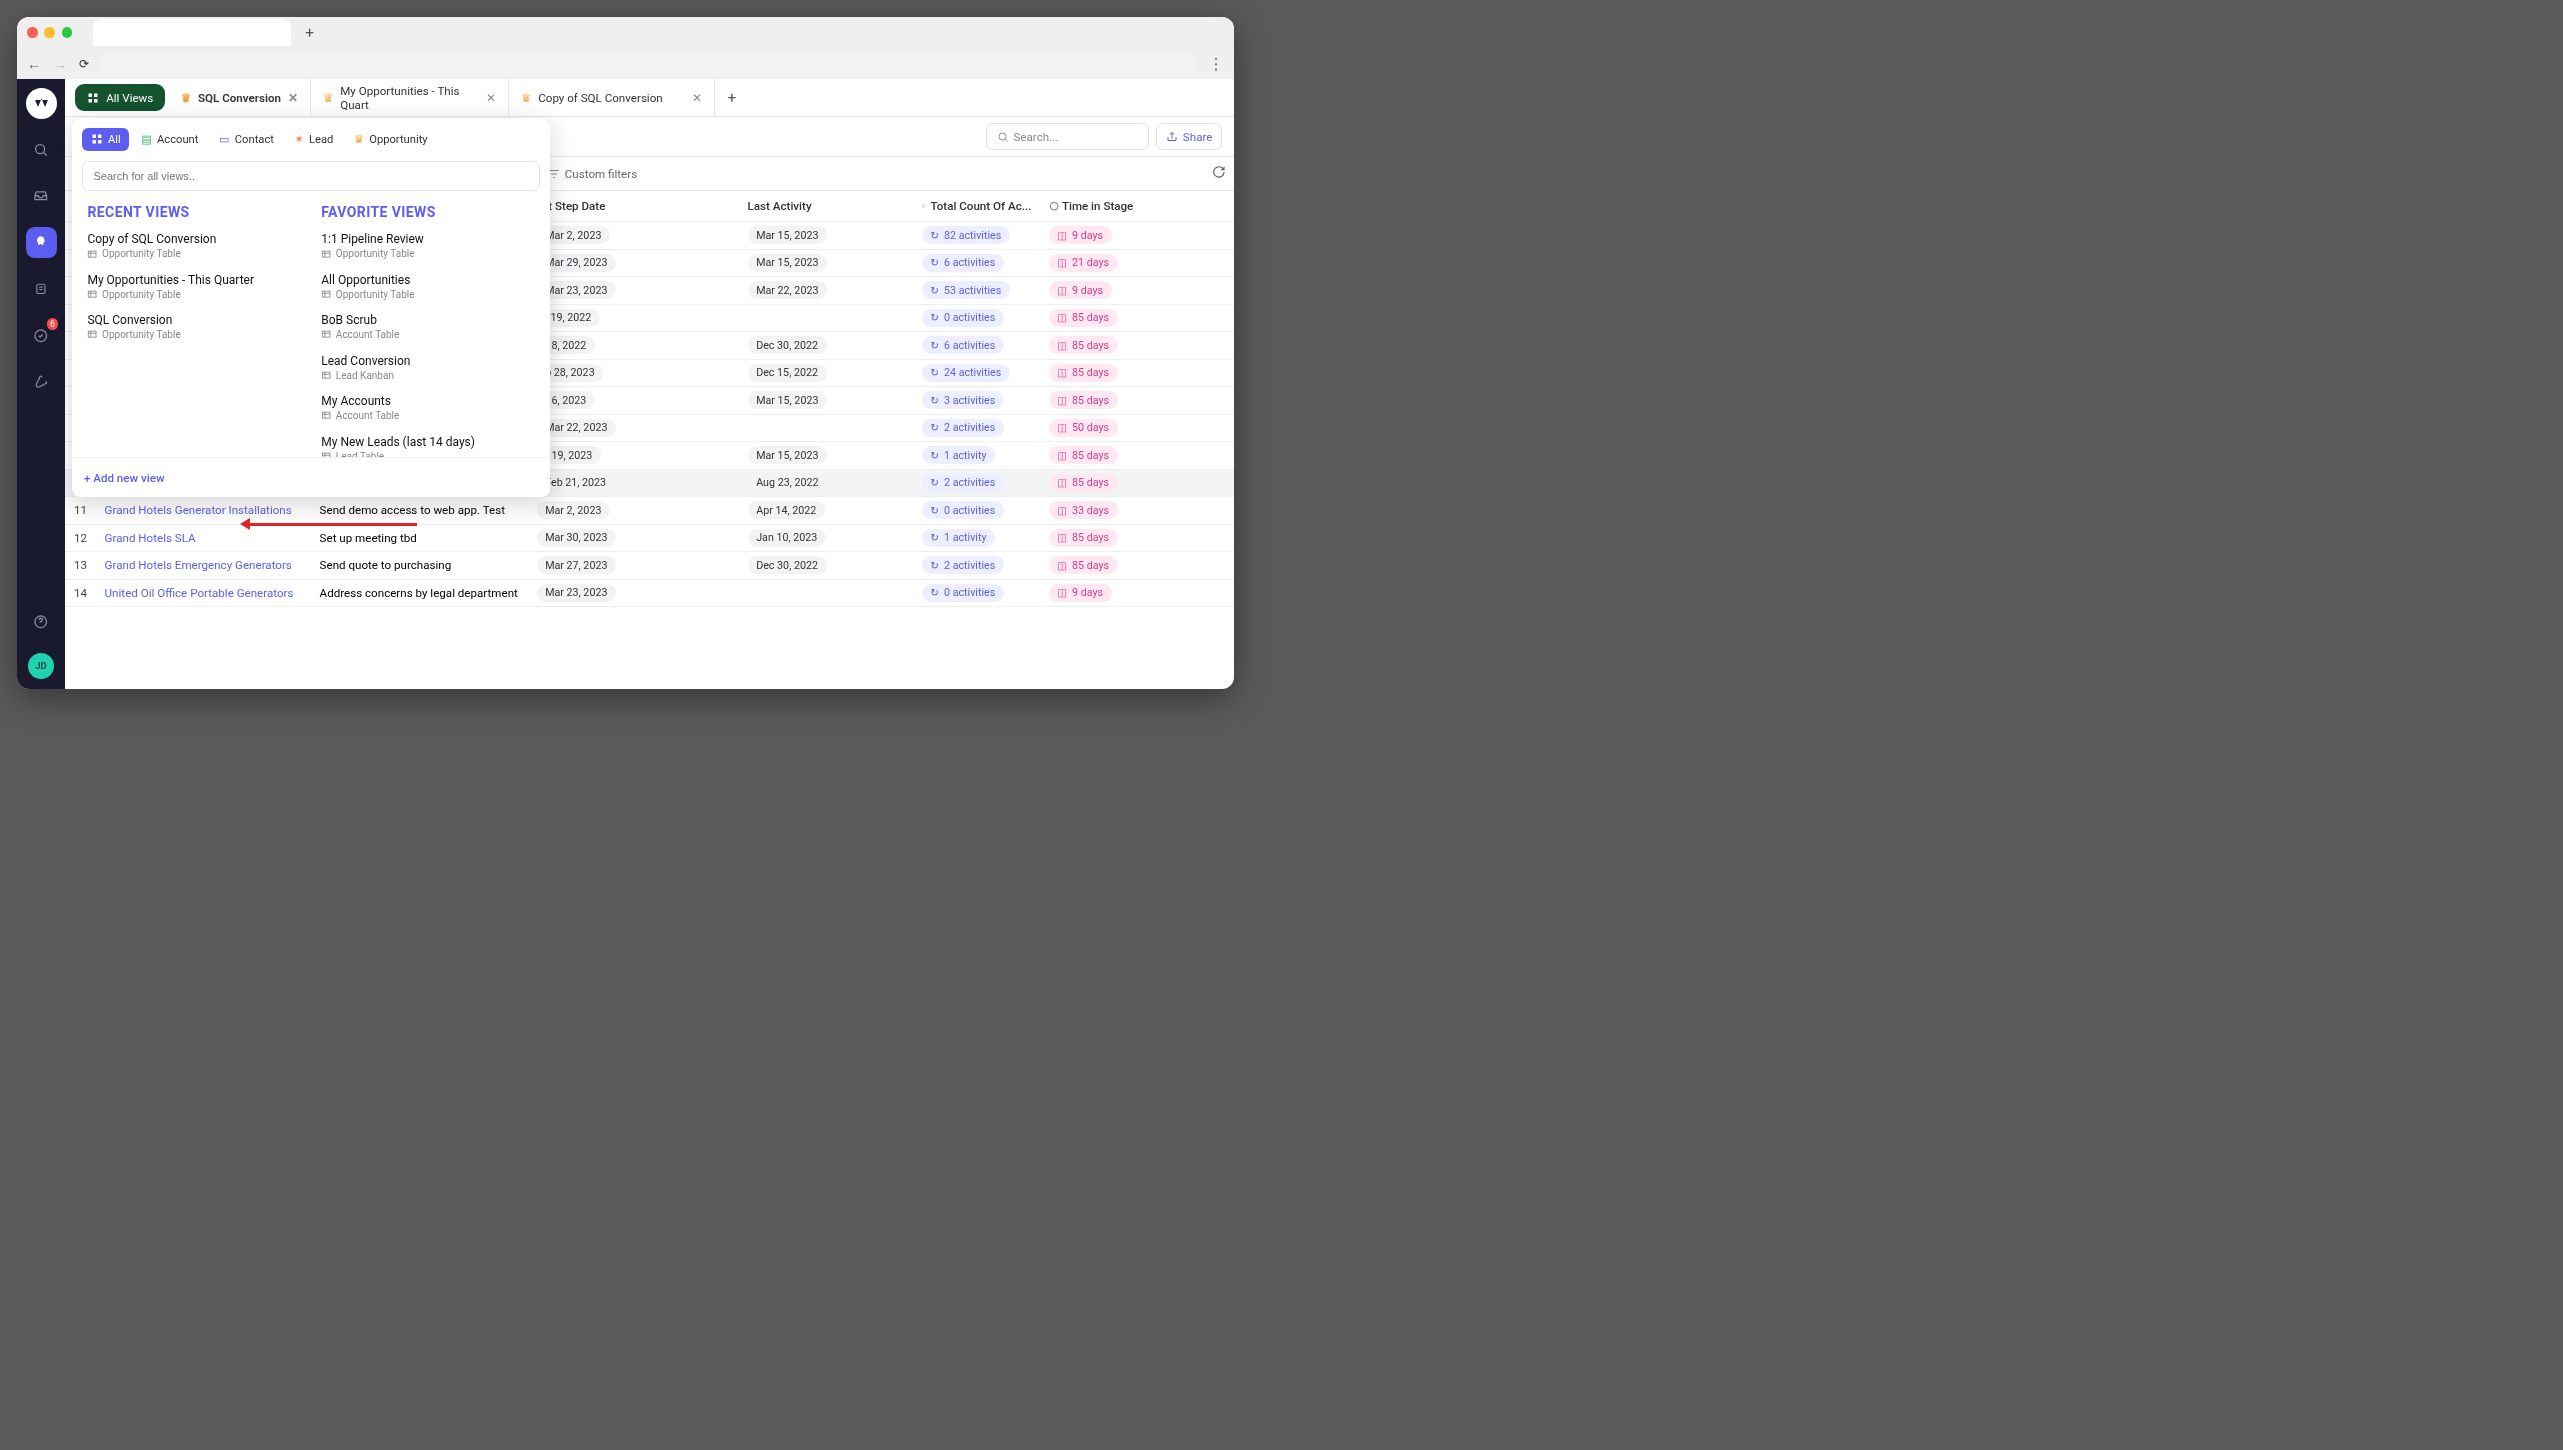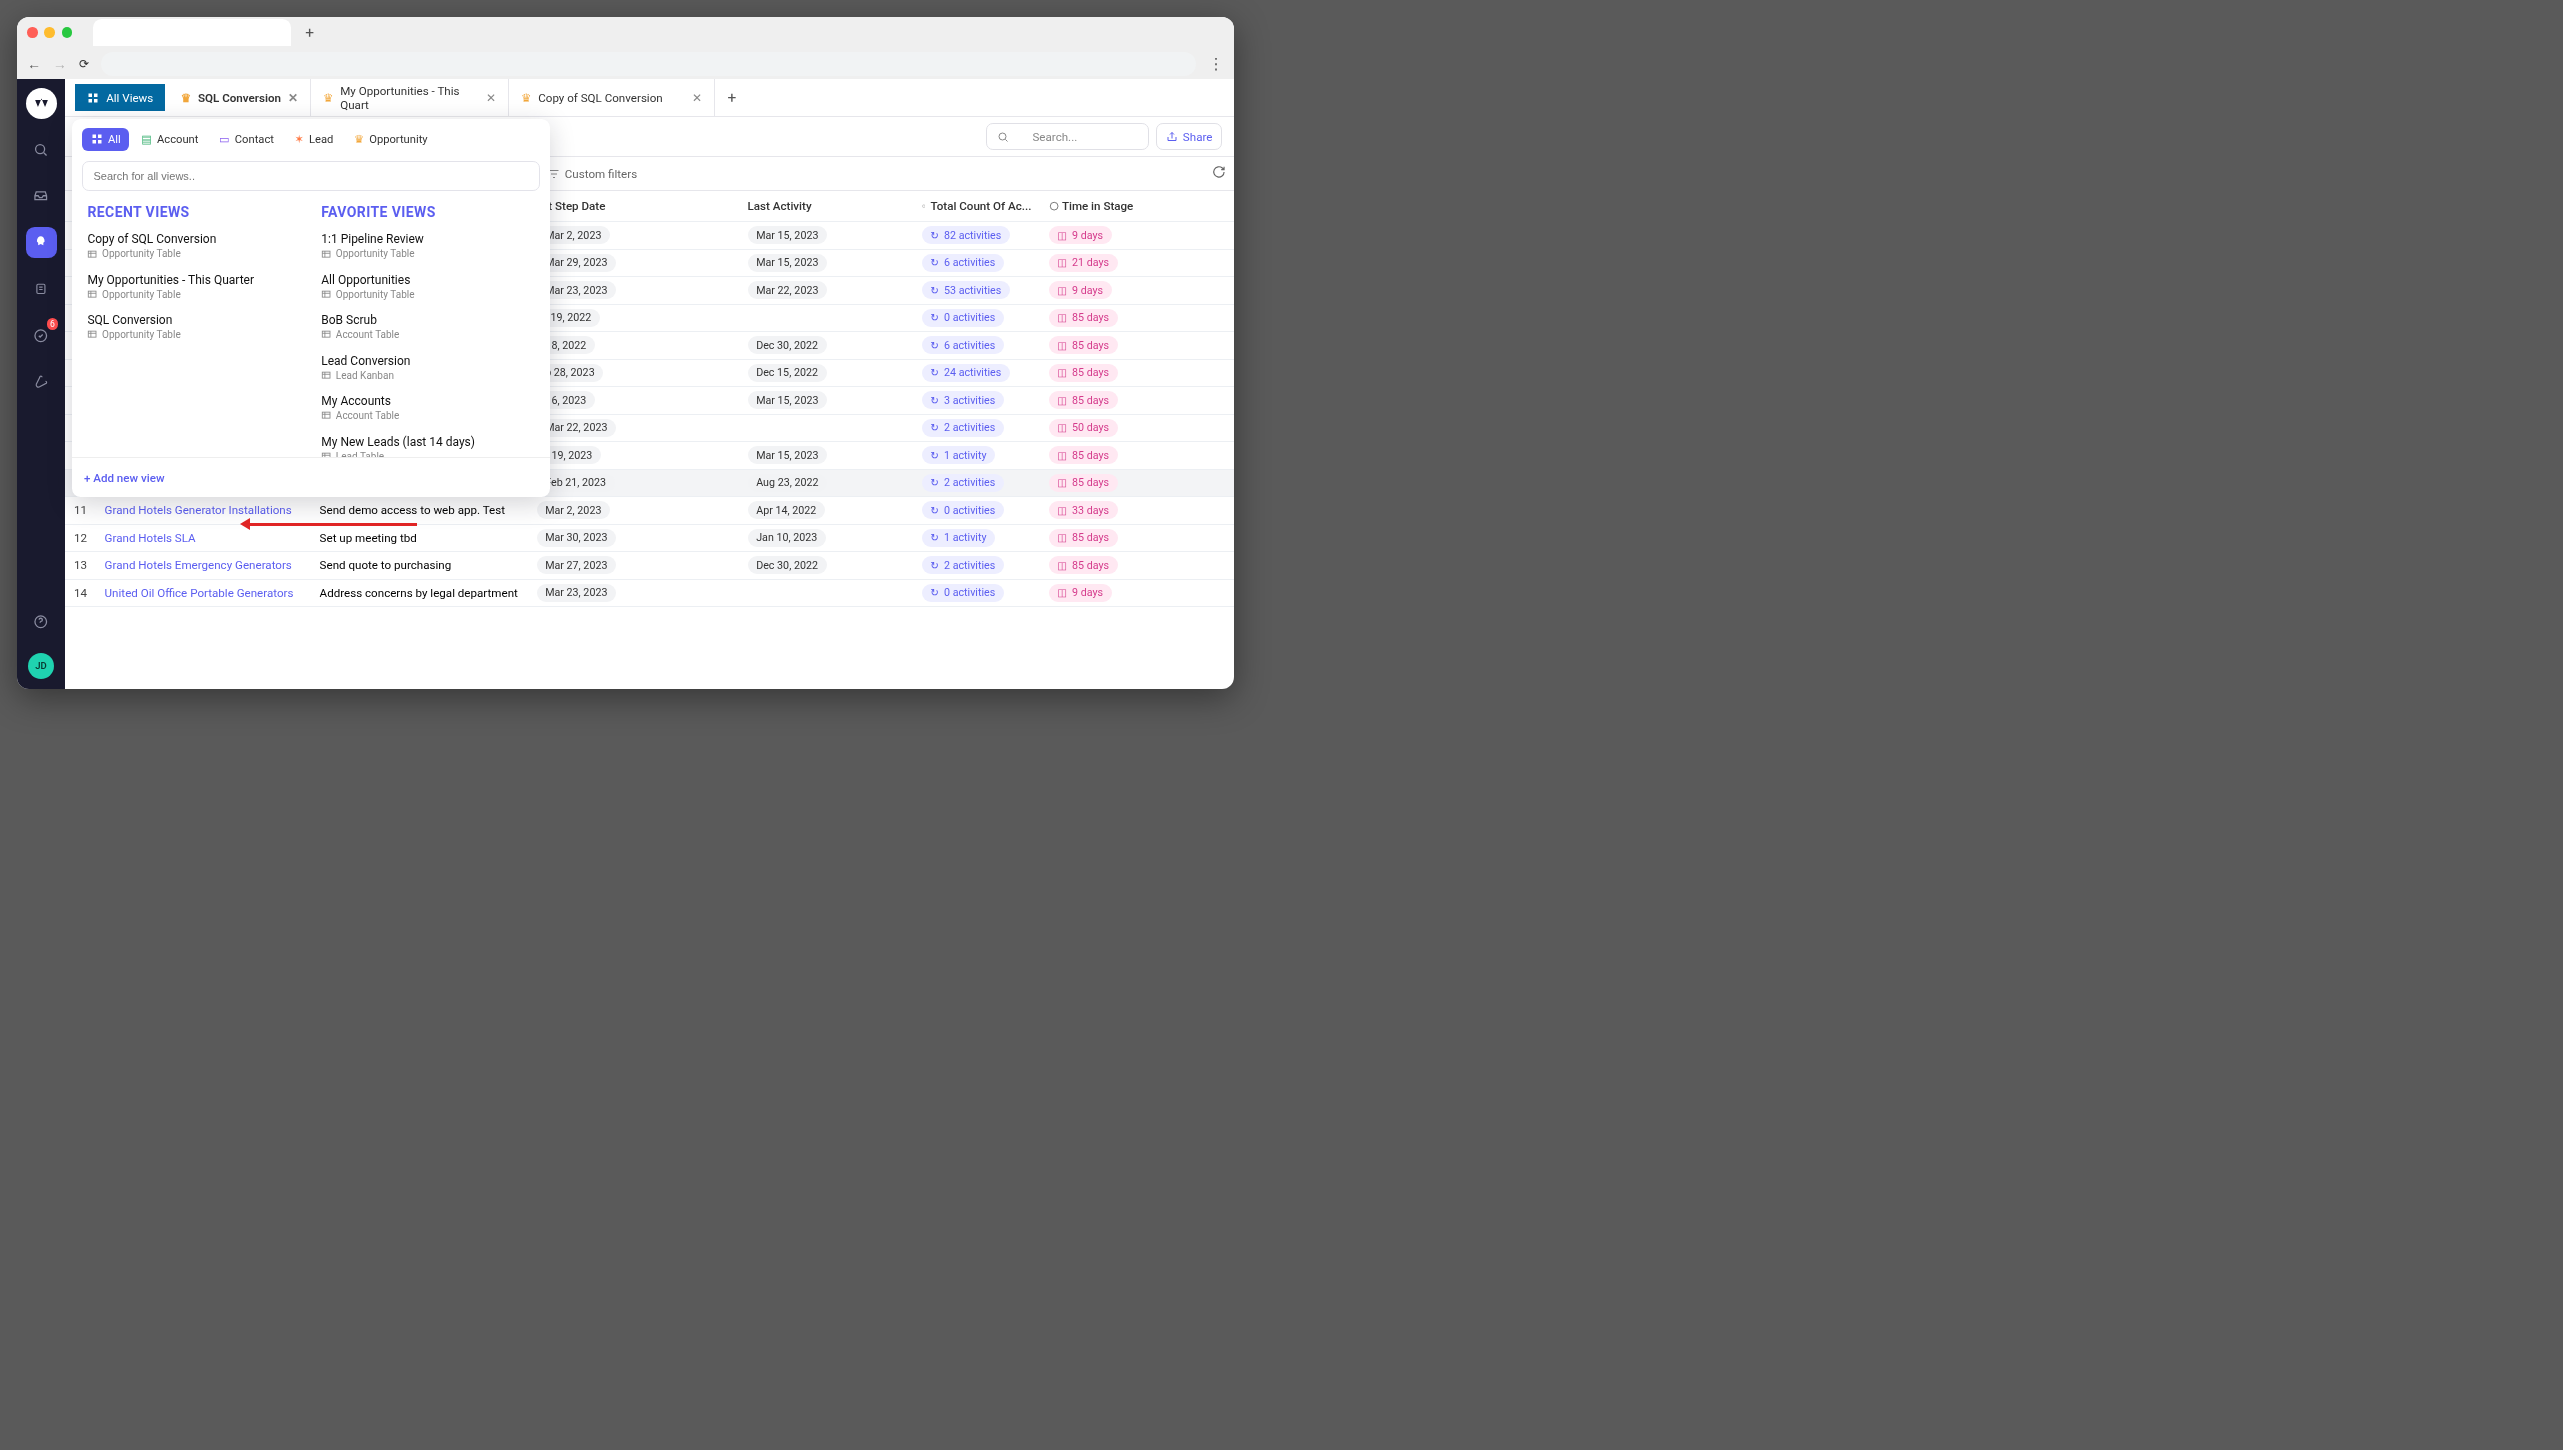--- a/index.html
+++ b/index.html
@@ -39,27 +39,27 @@
   .badge{position:absolute;top:-1.7px;right:-1.7px;background:#ff4d4f;color:#fff;font-size:8.6px;border-radius:6.9px;padding:0 3.4px;line-height:12px;}
   .sidebar .spacer{flex:1;}
   .avatar{width:26px;height:26px;border-radius:50%;background:#1fd3b0;color:#083a31;font-size:9.5px;font-weight:600;display:flex;align-items:center;justify-content:center;margin-bottom:10.3px;}
 
   .main { flex:1; display:flex; flex-direction:column; min-width:0; position:relative;}
   
   .view-tabs{height:38px;border-bottom:0.9px solid #e6e6eb;display:flex;align-items:stretch;padding-left:6.9px;}
   .view-tab{display:flex;align-items:center;gap:6.9px;padding:0 12px;font-size:11.6px;color:#333;border-right:0.9px solid #e6e6eb;max-width:223px;}
   .view-tab .crown{color:#f2a73b;}
   .view-tab .x{margin-left:auto;color:#888;font-size:12px;}
-  .view-tab.all{background:#0369a1;color:#fff;border-radius:0;margin:5.2px 3.4px;padding:0 12px;border:none;}
+  .view-tab.all{background:#14532d;color:#fff;border-radius:9px;margin:5.2px 3.4px;padding:0 12px;border:none;}
   .view-tab.active{background:#fff;font-weight:600;}
   .new-tab{display:flex;align-items:center;justify-content:center;width:34px;color:#555;font-size:15.5px;}
 
   .toolbar{height:40px;display:flex;align-items:center;gap:6.9px;padding:0 12px;border-bottom:0.9px solid #e6e6eb;}
   .toolbar .spacer{flex:1;}
-  .searchbox{display:flex;align-items:center;gap:23px;border:0.9px solid #e0e0e6;border-radius:6.9px;padding:5.2px 10.3px;width:163px;color:#888;font-size:11.6px;}
+  .searchbox{display:flex;align-items:center;gap:4px;border:0.9px solid #e0e0e6;border-radius:6.9px;padding:5.2px 10.3px;width:163px;color:#888;font-size:11.6px;}
   .sharebtn{display:flex;align-items:center;gap:5.2px;border:0.9px solid #e0e0e6;border-radius:6.9px;padding:5.2px 8.6px;color:#5b5ef0;font-size:11.6px;}
 
   .filterbar{height:34px;display:flex;align-items:center;border-bottom:0.9px solid #e6e6eb;padding:0 8.6px;color:#666;font-size:11.6px;}
   .refresh-ic{margin-left:auto;color:#666;}
 
   
   .table{flex:1;overflow:hidden;display:flex;flex-direction:column;font-size:11.6px;}
   .thead,.trow{display:grid;grid-template-columns:31px 215px 217px 211px 174px 127px 168px;align-items:center;border-bottom:0.9px solid #eceff3;}
   .thead{height:31px;background:#fff;color:#333;font-weight:500;}
   .thead .cell,.trow .cell{padding:0 8.6px;white-space:nowrap;overflow:hidden;text-overflow:ellipsis;}

